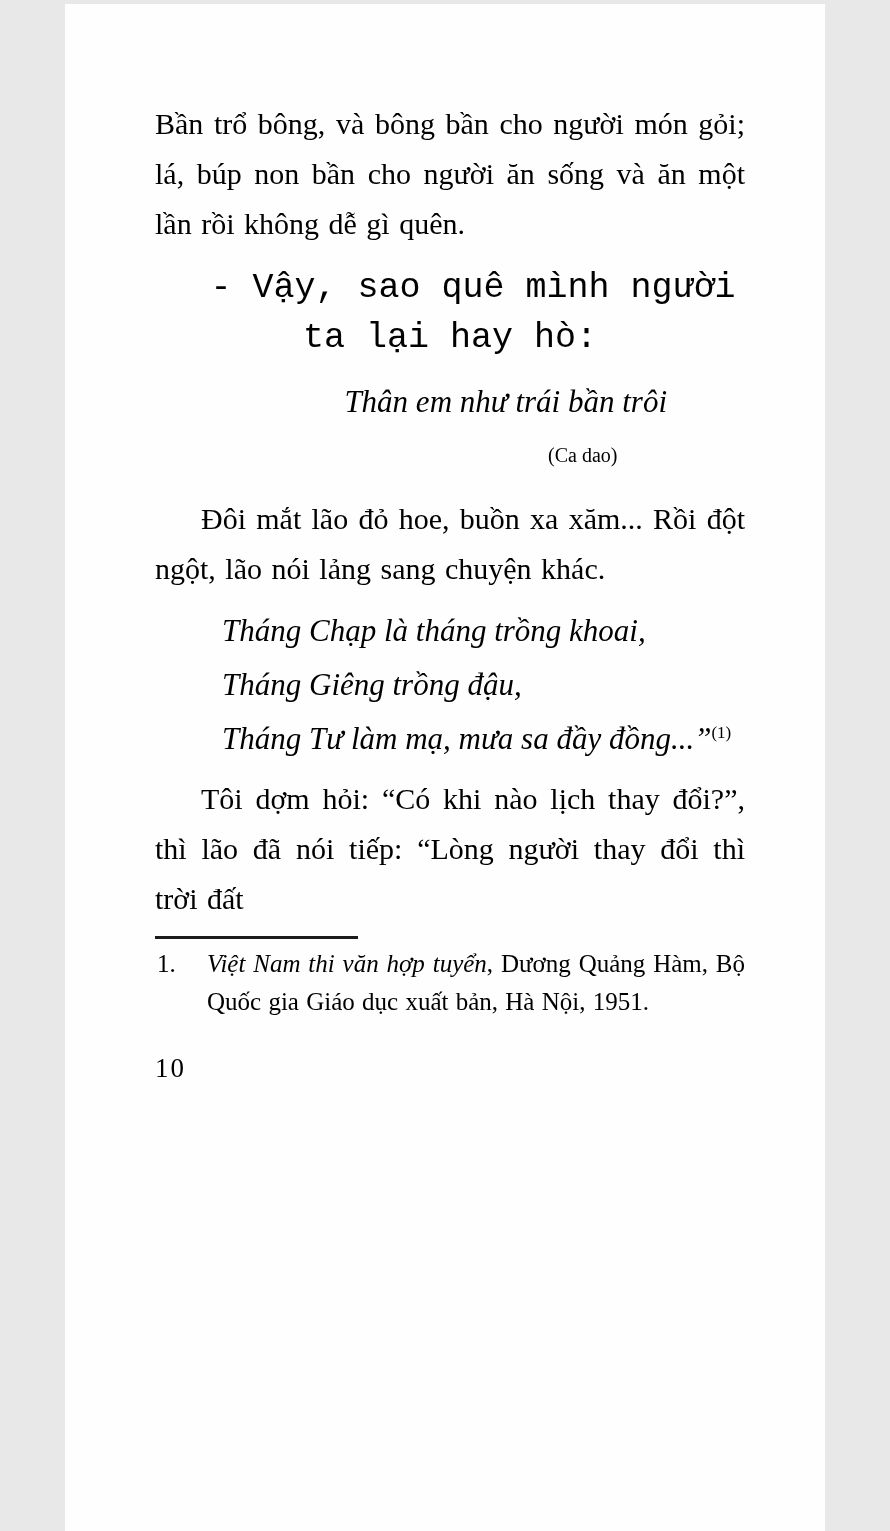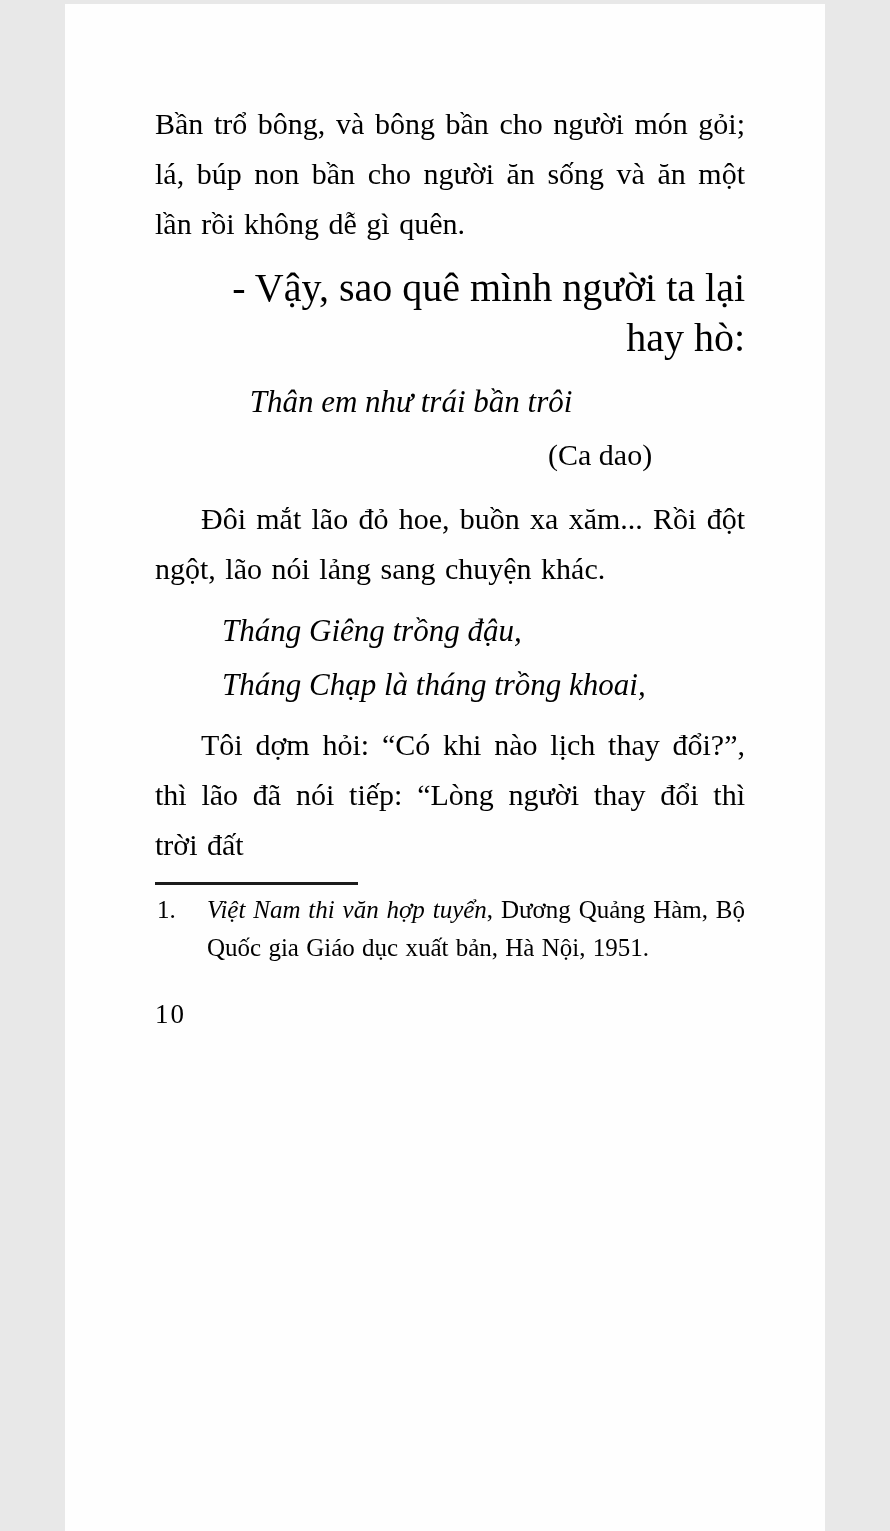--- a/index.html
+++ b/index.html
@@ -22,35 +22,36 @@
   .para {
     margin: 0;
     font-size: 30px;
     line-height: 50px;
     text-align: justify;
     word-spacing: 2px;
   }
   .para.indent { text-indent: 46px; }
   .dialogue {
     margin: 14px 0 0 0;
-    font-size: 40px;
+    font-size: 35px;
     line-height: 50px;
     text-indent: 46px;
-    text-align: right;
+    text-align: center;
+    font-family: Liberation Mono, monospace;
   }
   .cadao {
     margin: 10px 78px 0 0;
-    text-align: center;
+    text-align: right;
     font-style: italic;
     font-size: 31px;
     line-height: 57px;
   }
   .attribution {
     padding-left: 393px;
-    font-size: 30px;
+    font-size: 20px;
     line-height: 50px;
   }
   .para-eyes { margin-top: 14px; }
   .para-childhood { margin-top: 6px; line-height: 48px; }
   .calendar-poem {
     margin-top: 10px;
     padding-left: 67px;
     font-style: italic;
     font-size: 31px;
     line-height: 54px;
@@ -103,22 +104,25 @@
   <div class="cadao">
     <div class="cadao-line">Thân em như trái bần trôi</div>
   </div>
 
   <div class="attribution">(Ca dao)</div>
 
   <p class="para indent para-eyes">Đôi mắt lão đỏ hoe, buồn xa xăm... Rồi đột ngột, lão nói lảng sang chuyện khác.</p>
 
 
   <div class="calendar-poem">
+    <div class="cal-line">Tháng Chạp là tháng trồng khoai,</div>
     <div class="cal-line">Tháng Giêng trồng đậu,</div>
-    <div class="cal-line">Tháng Chạp là tháng trồng khoai,</div>
+    <div class="cal-line">
+      <span>Tháng Tư làm mạ, mưa sa đầy đồng...”</span><sup class="fn-marker">(1)</sup>
+    </div>
   </div>
 
   <p class="para indent para-question">Tôi dợm hỏi: “Có khi nào lịch thay đổi?”, thì lão đã nói tiếp: “Lòng người thay đổi thì trời đất</p>
 
   <div class="footnote-sep"></div>
 
   <div class="footnote">
     <span class="fn-num">1.</span>
     <span class="fn-text"><em class="fn-title">Việt Nam thi văn hợp tuyển</em><span>, Dương Quảng Hàm, Bộ Quốc gia Giáo dục xuất bản, Hà Nội, 1951.</span></span>
   </div>

